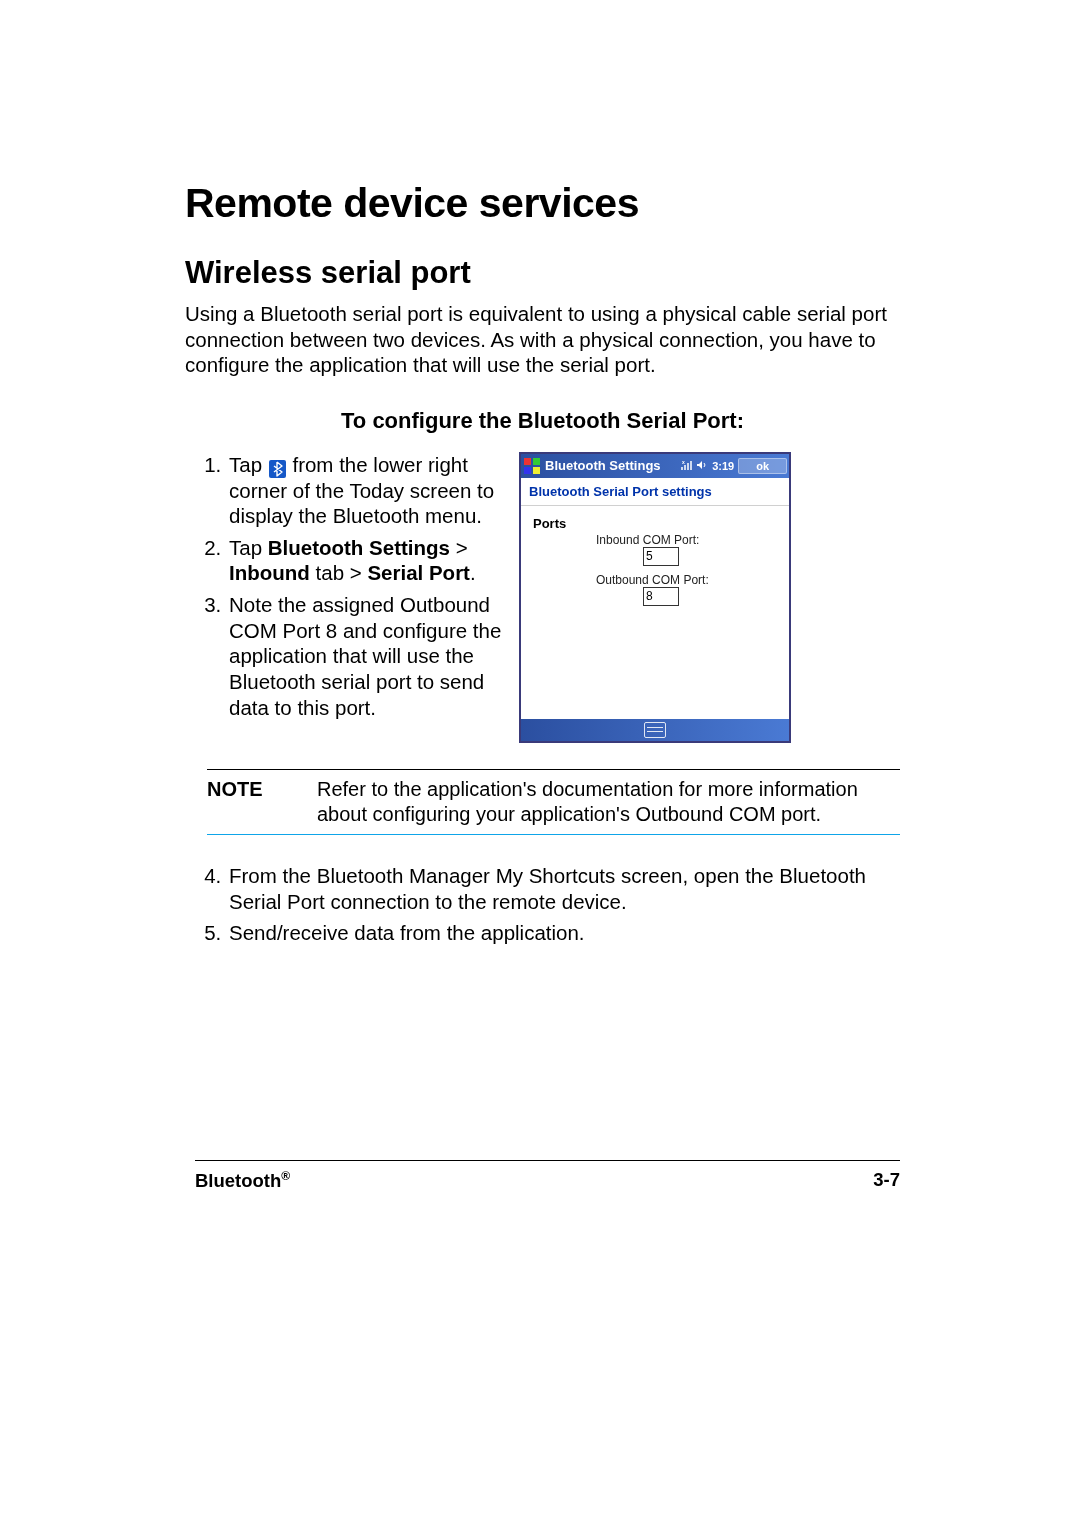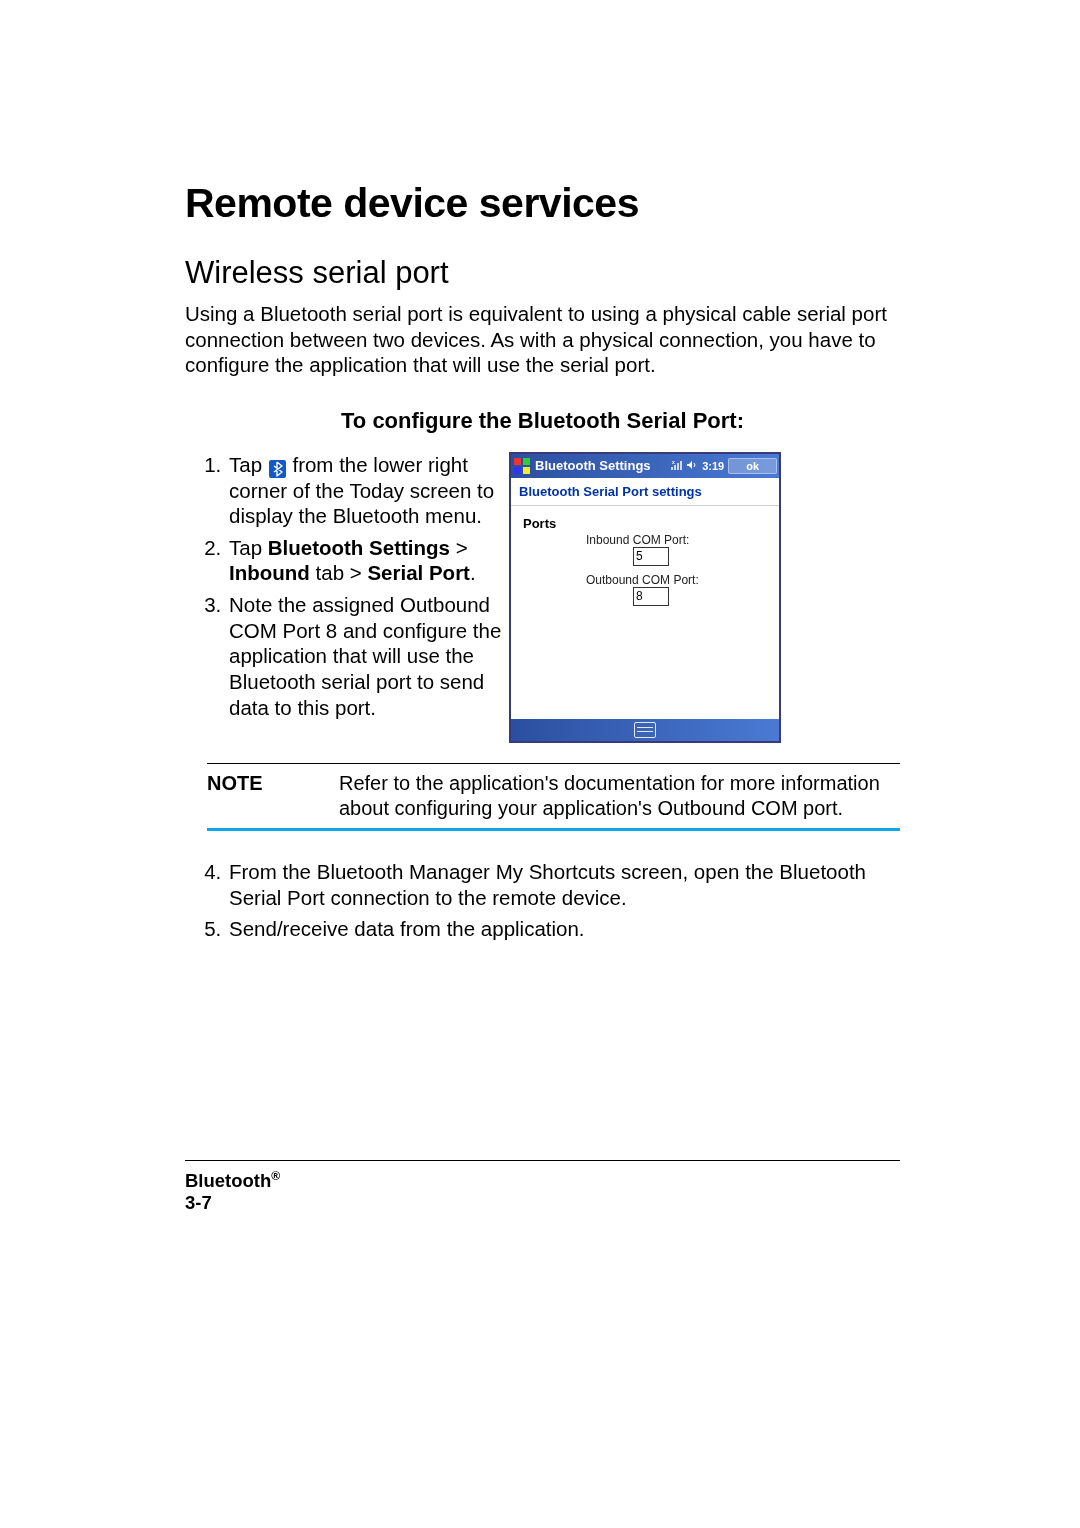--- a/index.html
+++ b/index.html
@@ -19,37 +19,37 @@
     position: relative;
   }
   h1.title {
     font-size: 41px;
     font-weight: bold;
     margin: 0 0 28px 0;
     letter-spacing: -0.5px;
   }
   h2.subtitle {
     font-size: 31px;
-    font-weight: normal;
+    font-weight: bold;
     margin: 0 0 10px 0;
   }
   p.intro {
     font-size: 20.5px;
     line-height: 1.25;
     margin: 0 0 30px 0;
   }
   h3.procedure {
     font-size: 22px;
     font-weight: bold;
     margin: 0 0 18px 0;
     text-align: center;
   }
   .two-col {
     display: flex;
-    gap: 4px;
+    gap: 14px;
   }
   .two-col .left {
     flex: 0 0 320px;
   }
   .two-col .right {
     flex: 0 0 auto;
   }
   ol.steps {
     margin: 0;
     padding: 0 0 0 42px;
@@ -173,50 +173,48 @@
     position: absolute;
     left: 2px; right: 2px;
     border-top: 1px solid #fff;
   }
   .pda .bottombar .kbd::before { top: 4px; }
   .pda .bottombar .kbd::after  { top: 8px; }
 
   
   .note-box {
     border-top: 1px solid #000;
-    border-bottom: 3px solid #0ea5e9;
-    margin: 20px 0 28px 22px;
+    border-bottom: 1px solid #0ea5e9;
+    margin: 26px 0 28px 22px;
     padding: 7px 0 7px 0;
     display: flex;
     font-size: 20px;
     line-height: 1.25;
-    gap: 22px;
   }
   .note-box .note-label {
     font-weight: bold;
     width: 110px;
     flex: 0 0 110px;
   }
   .note-box .note-text {
     flex: 1 1 auto;
   }
 
   
   .footer {
     position: absolute;
-    left: 185px;
+    left: 195px;
     right: 180px;
     top: 1160px;
     border-top: 0.5px solid #000;
     padding-top: 8px;
     display: flex;
     justify-content: space-between;
     font-size: 18.5px;
     font-weight: bold;
-    flex-direction: column;
   }
   .footer .sup {
     font-size: 12px;
     vertical-align: super;
     font-weight: bold;
   }
 
   
   .b { font-weight: bold; }
 </style>

